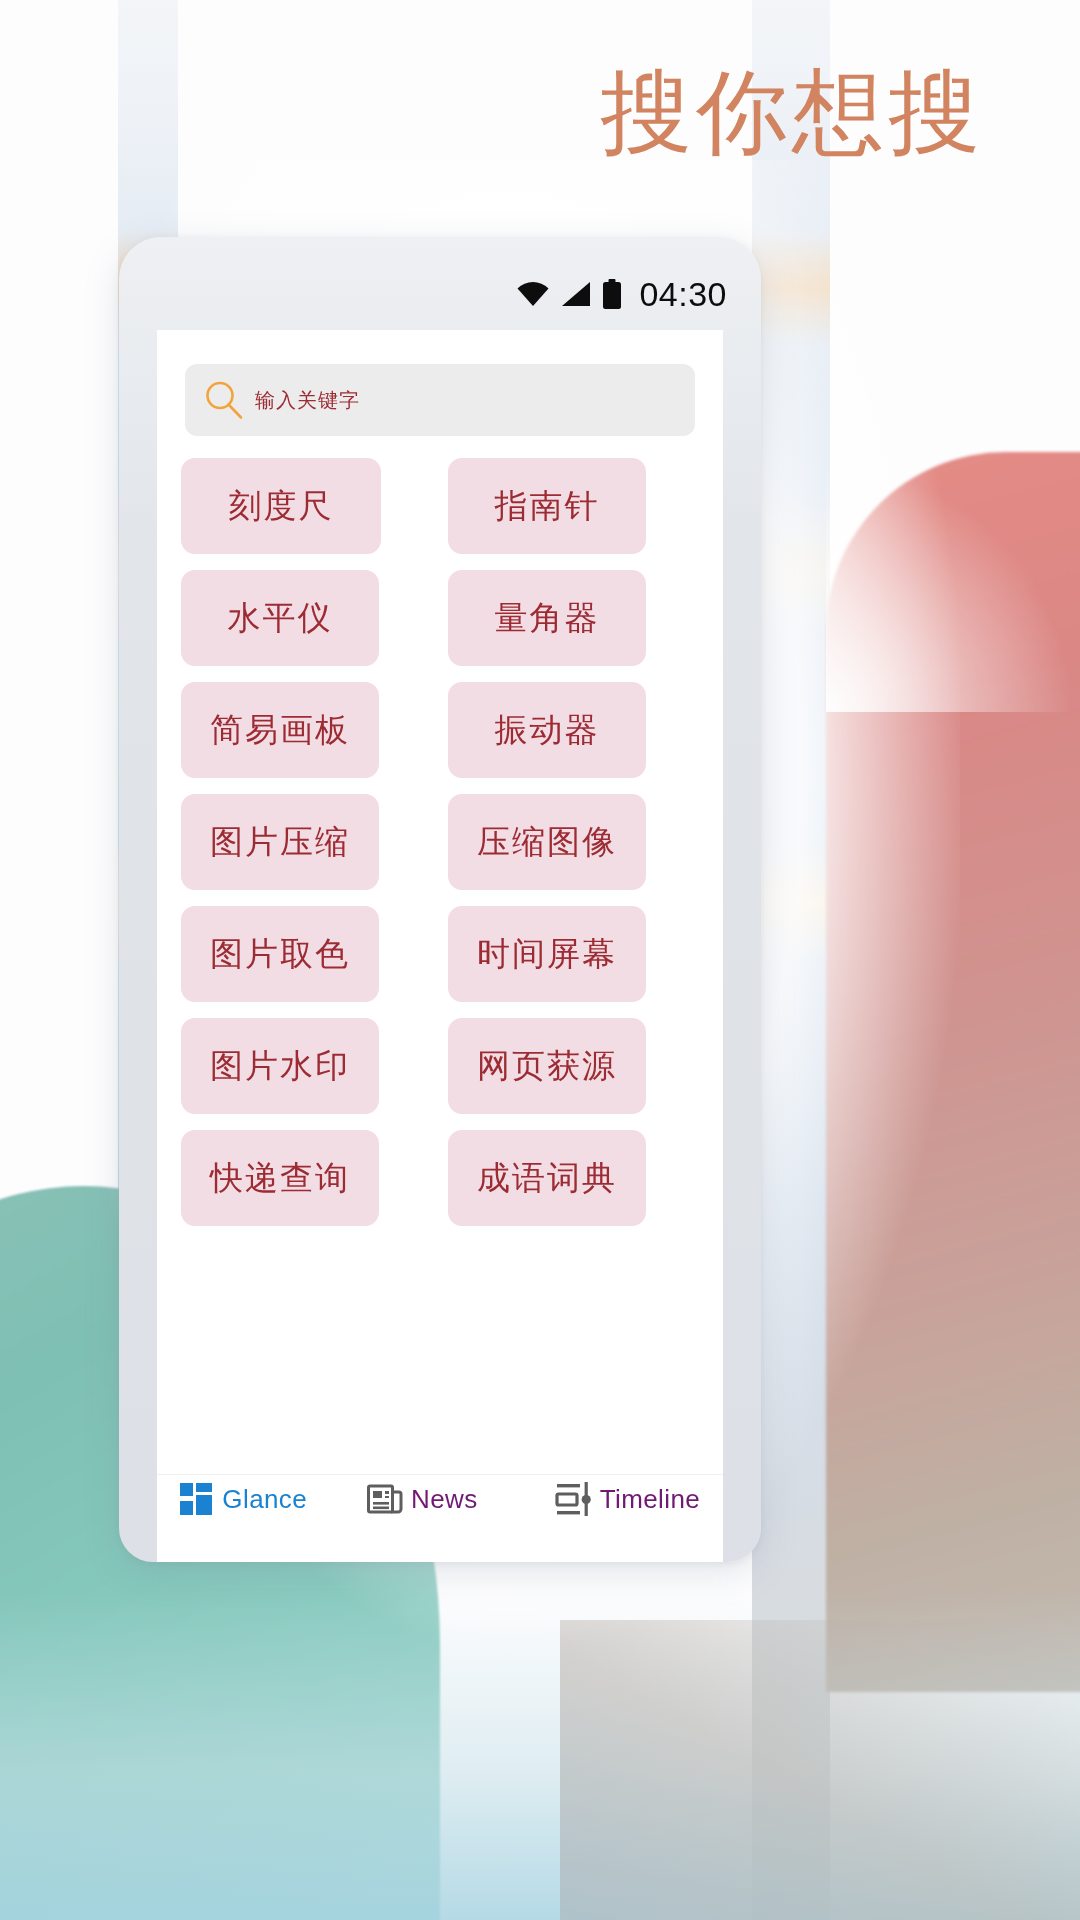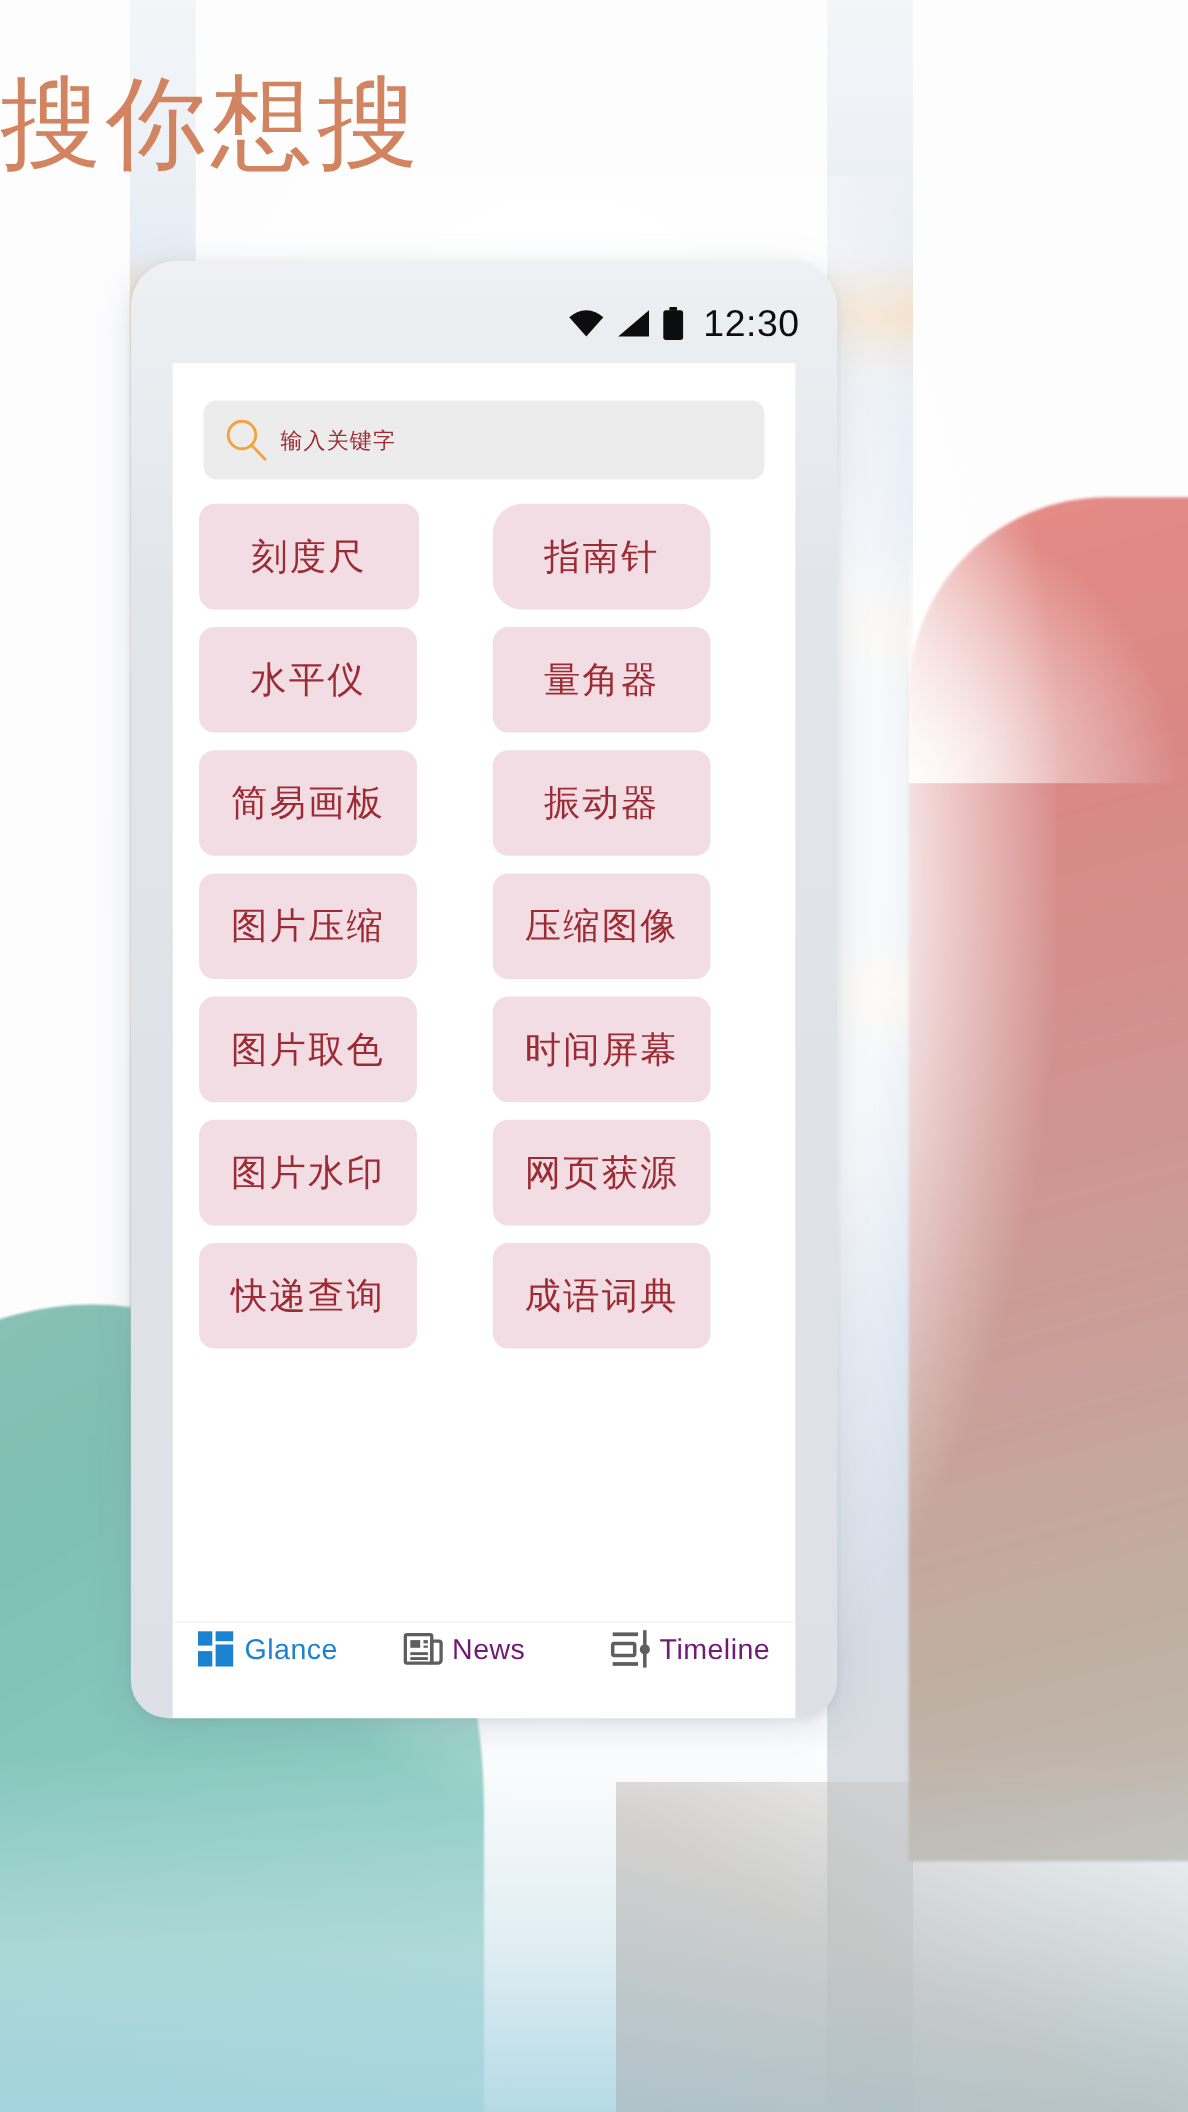--- a/index.html
+++ b/index.html
@@ -62,21 +62,21 @@
   }
   
   .device-glow {
     position:absolute; left:60px; top:160px; width:900px; height:1480px;
     background:radial-gradient(ellipse at 50% 42%, rgba(255,255,255,.97) 0%, rgba(255,255,255,.88) 46%, rgba(255,255,255,0) 72%);
   }
 
   
   .title {
     position:absolute; top:58px; left:0; width:984px;
-    text-align:left; z-index:5;
+    text-align:right; z-index:5;
     font-size:92px; line-height:110px; font-weight:400;
     letter-spacing:4px;
     color:#d1845f;
     font-family:"DejaVu Sans","Liberation Sans",sans-serif;
   }
 
   
   .device {
     position:absolute; left:119px; top:237px;
     width:642px; height:1325px;
@@ -127,21 +127,21 @@
   .tile {
     height:96px; background:#f2dde4; border-radius:14px;
     display:flex; align-items:center; justify-content:center;
     color:#9d2b33; font-size:33px; letter-spacing:2px;
     font-family:"DejaVu Sans","Liberation Sans",sans-serif;
     cursor:pointer;
   }
   .grid .tile:nth-child(odd)  { width:198px; justify-self:start; }
   .grid .tile:nth-child(even) { width:198px; justify-self:start; }
   .grid .tile:nth-child(1) { width:200px; }
-  .grid .tile:nth-child(2) { width:198px;border-radius:27px; }
+  .grid .tile:nth-child(2) { width:198px; }
 
   
   .navbar {
     position:absolute; left:38px; bottom:0; width:566px; height:88px;
     background:#ffffff;
     display:flex; align-items:flex-start; justify-content:space-around;
     padding-top:4px;
     border-top:1px solid #f0f0f0;
   }
   .navitem {
@@ -176,21 +176,21 @@
     <svg class="ic-wifi" viewBox="0 0 34 26">
       <path d="M17 25 L1.5 7.5 A22 22 0 0 1 32.5 7.5 Z" fill="#0d0d0d"></path>
     </svg>
     <svg class="ic-signal" viewBox="0 0 30 26">
       <path d="M29 1 L29 25 L1 25 Z" fill="#0d0d0d"></path>
     </svg>
     <svg class="ic-batt" viewBox="0 0 20 30">
       <rect x="6.5" y="0" width="7" height="3.5" rx="1" fill="#0d0d0d"></rect>
       <rect x="1" y="3" width="18" height="27" rx="2.5" fill="#0d0d0d"></rect>
     </svg>
-    <span class="sb-time">12:30</span>
+    <span class="sb-time">04:30</span>
   </div>
 
   <div class="screen">
 
     <div class="searchbox">
       <svg class="ic-search" viewBox="0 0 42 42">
         <circle cx="17" cy="16.5" r="12.5" fill="none" stroke="#f2a33c" stroke-width="2.6"></circle>
         <line x1="25.5" y1="25.5" x2="38" y2="38.5" stroke="#f2a33c" stroke-width="2.6" stroke-linecap="round"></line>
       </svg>
       <span class="search-ph">输入关键字</span>

